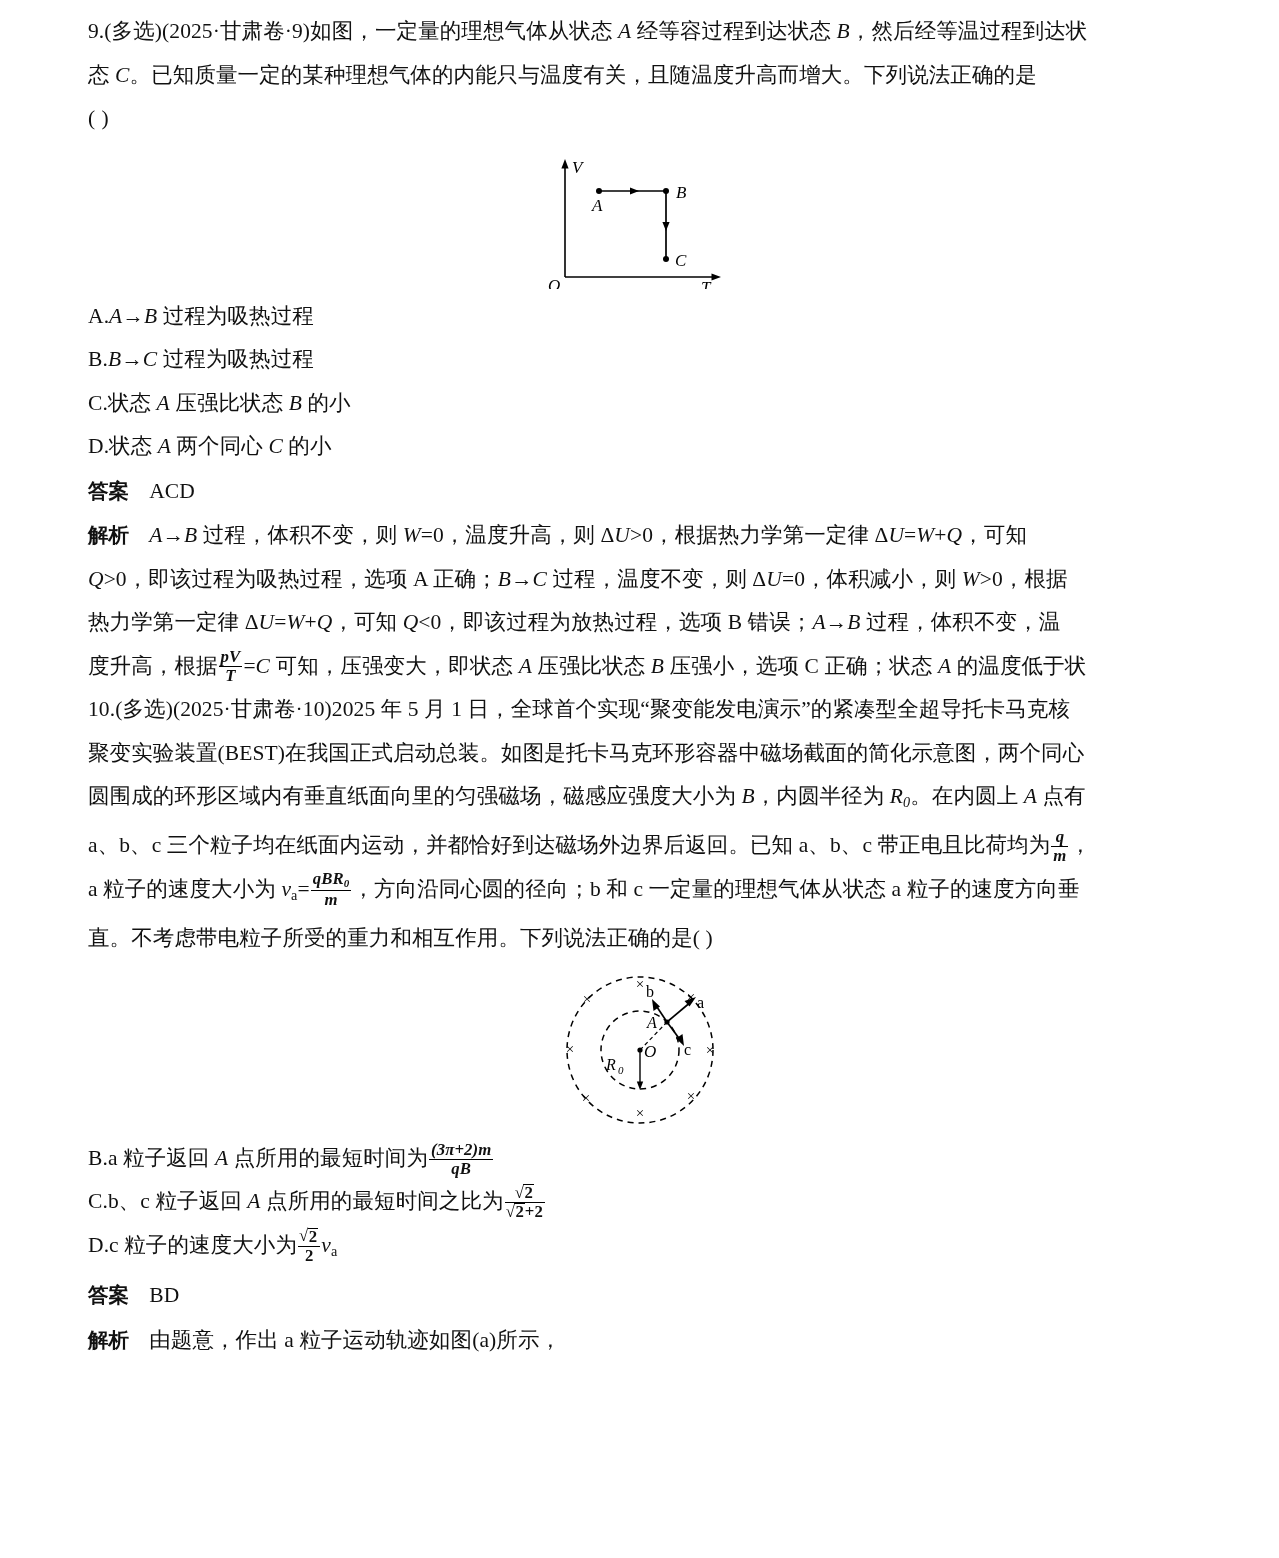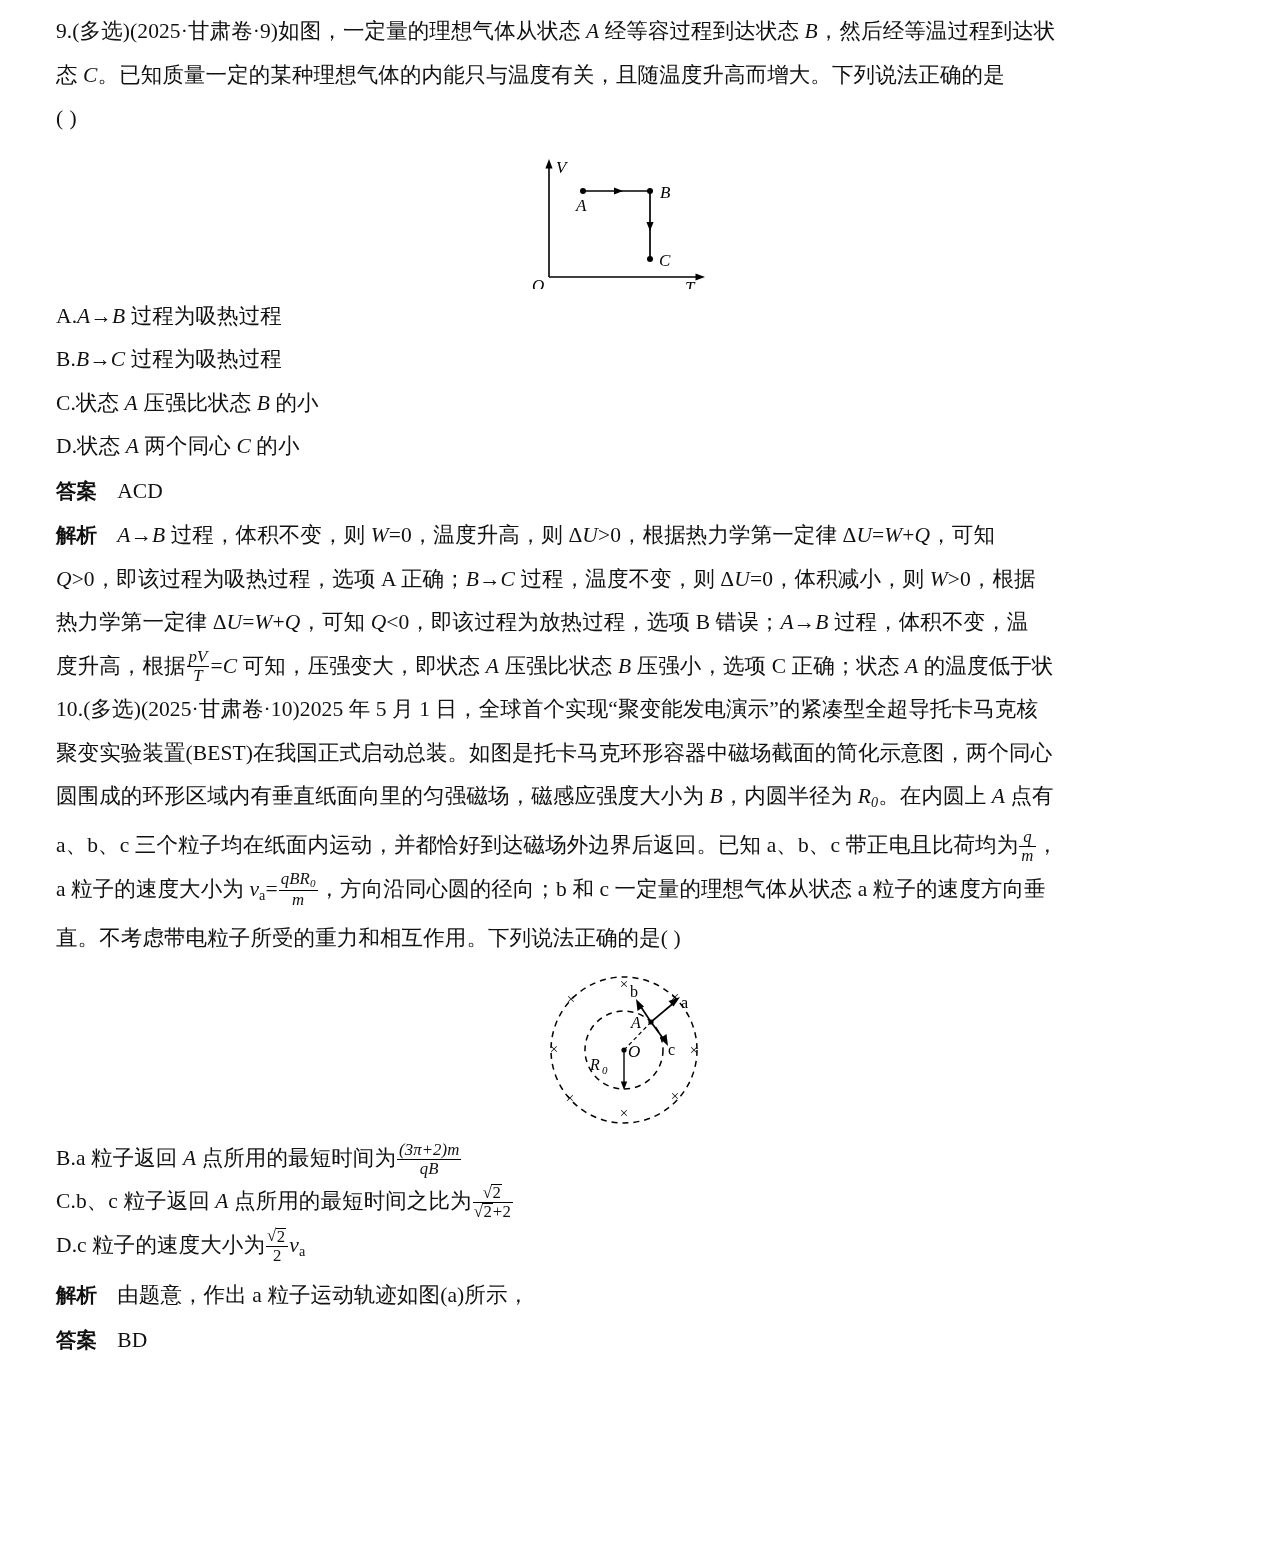--- a/index.html
+++ b/index.html
@@ -12,21 +12,21 @@
     height: 1558px;
     font-family: "Liberation Serif", "DejaVu Serif", serif;
     color: #000000;
     overflow: hidden;
   }
   .page {
     position: relative;
     width: 1279px;
     height: 1558px;
     box-sizing: border-box;
-    padding: 10px 88px 0 56px;
+    padding: 10px 88px 0 88px;
   }
   .ln {
     font-size: 21.5px;
     line-height: 43.5px;
     letter-spacing: 0.1px;
     white-space: nowrap;
     color: #111;
   }
   .ln.q {
     text-align: justify;
@@ -48,20 +48,21 @@
     letter-spacing: 0.5px;
   }
   
   .frac {
     display: inline-block;
     vertical-align: -0.52em;
     text-align: center;
     font-size: 0.78em;
     line-height: 1.08;
     margin: 0 1px;
+    font-weight: bold;
   }
   .frac .num {
     display: block;
     padding: 0 2px;
     border-bottom: 1.1px solid #000;
   }
   .frac .den {
     display: block;
     padding: 0 2px;
   }
@@ -214,17 +215,17 @@
     </svg>
   </div>
 
 
   <div class="ln"><span>B.a 粒子返回 </span><span class="it">A</span><span> 点所用的最短时间为</span><span class="frac"><span class="num it">(3π+2)m</span><span class="den it">qB</span></span></div>
 
   <div class="ln"><span>C.b、c 粒子返回 </span><span class="it">A</span><span> 点所用的最短时间之比为</span><span class="frac"><span class="num"><span class="sqrt"><span class="rad">2</span></span></span><span class="den"><span class="sqrt"><span class="rad">2</span></span><span>+2</span></span></span></div>
 
   <div class="ln"><span>D.c 粒子的速度大小为</span><span class="frac"><span class="num"><span class="sqrt"><span class="rad">2</span></span></span><span class="den">2</span></span><span class="it">v</span><span class="sub">a</span></div>
 
+  <div class="ln"><span class="lbl">答案</span><span class="lbl-gap"></span><span>BD</span></div>
+
   <div class="ln"><span class="lbl">解析</span><span class="lbl-gap"></span><span>由题意，作出 a 粒子运动轨迹如图(a)所示，</span></div>
 
-  <div class="ln"><span class="lbl">答案</span><span class="lbl-gap"></span><span>BD</span></div>
-
 </div>
 
 </body></html>

